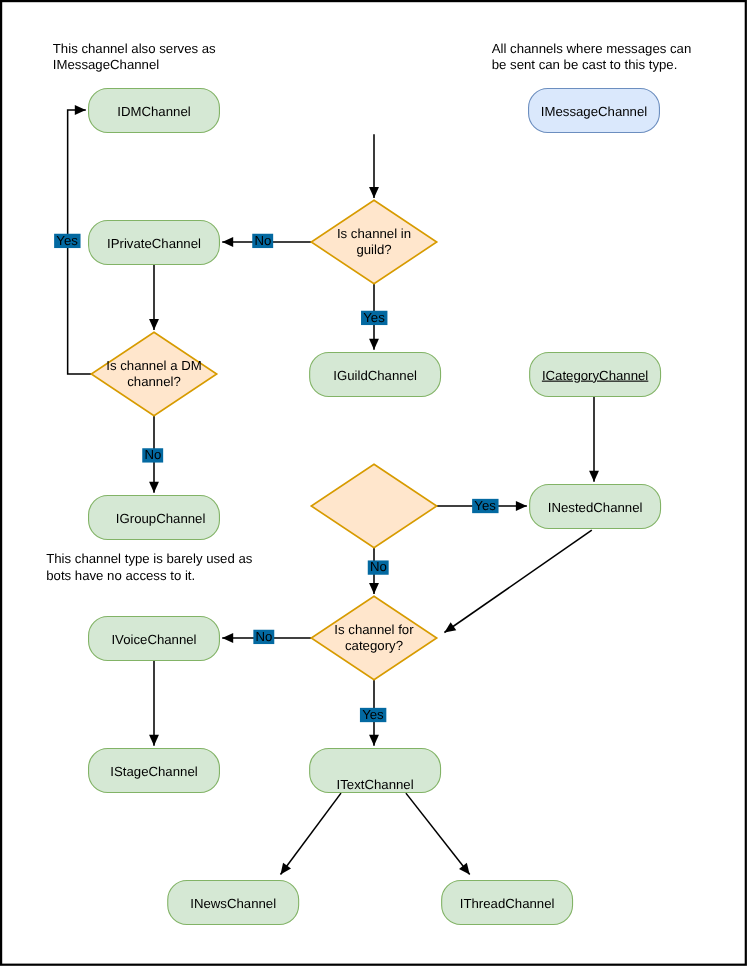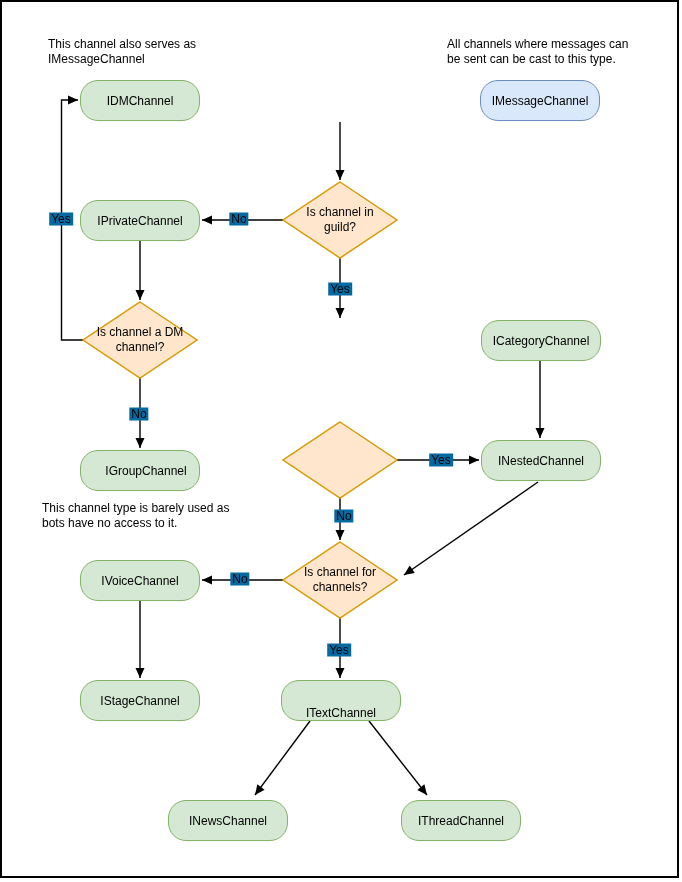--- a/index.html
+++ b/index.html
@@ -101,59 +101,62 @@
     <path class="connector" marker-end="url(#arrow)" d="M369,721 L427,795"></path>
 
     <polygon class="decision" points="340,182 397,220 340,258 283,220"></polygon>
     <polygon class="decision" points="140,302 197,340 140,378 83,340"></polygon>
     <polygon class="decision" points="340,422 397,460 340,498 283,460"></polygon>
     <polygon class="decision" points="340,542 397,580 340,618 283,580"></polygon>
   </svg>
 
   <div class="decision-label" style="left:340px; top:220px;">Is channel in guild?</div>
   <div class="decision-label" style="left:140px; top:340px;">Is channel a DM channel?</div>
-  <div class="decision-label" style="left:340px; top:580px;">Is channel for channels?</div>
+  <div class="decision-label" style="left:340px; top:580px;">Is channel for category?</div>
 
   <div class="edge-label" style="left:61px; top:219px;">Yes</div>
   <div class="edge-label" style="left:239px; top:219px;">No</div>
   <div class="edge-label" style="left:340px; top:289px;">Yes</div>
   <div class="edge-label" style="left:139px; top:414px;">No</div>
   <div class="edge-label" style="left:441px; top:460px;">Yes</div>
   <div class="edge-label" style="left:344px; top:516px;">No</div>
   <div class="edge-label" style="left:240px; top:579px;">No</div>
   <div class="edge-label" style="left:339px; top:650px;">Yes</div>
 
   <div class="node" style="left:80px; top:80px;">
     <span>IDMChannel</span>
   </div>
   <div class="node highlight" style="left:480px; top:80px;">
     <span>IMessageChannel</span>
   </div>
   <div class="node" style="left:80px; top:200px;">
     <span>IPrivateChannel</span>
   </div>
-  <div class="node" style="left:481px; top:320px;">
+  <div class="node" style="left:281px; top:320px;">
+    <span>IGuildChannel</span>
+  </div>
+  <div class="node" style="left:481px; top:320px;text-decoration:underline;">
     <span>ICategoryChannel</span>
   </div>
   <div class="node" style="left:80px; top:450px;padding-left:12px;">
     <span>IGroupChannel</span>
   </div>
   <div class="node" style="left:481px; top:440px;">
     <span>INestedChannel</span>
   </div>
   <div class="node" style="left:80px; top:560px;">
     <span>IVoiceChannel</span>
   </div>
   <div class="node" style="left:281px; top:680px;align-items:flex-end;">
     <span>ITextChannel</span>
   </div>
   <div class="node" style="left:80px; top:680px;">
     <span>IStageChannel</span>
   </div>
-  <div class="node" style="left:168px; top:800px;">
+  <div class="node" style="left:152px; top:800px;">
     <span>INewsChannel</span>
   </div>
   <div class="node" style="left:401px; top:800px;">
     <span>IThreadChannel</span>
   </div>
 
   <div class="annotation" style="left:48px; top:37px; width:190px;">This channel also serves as IMessageChannel</div>
   <div class="annotation" style="left:447px; top:37px; width:186px;">All channels where messages can be sent can be cast to this type.</div>
   <div class="annotation" style="left:42px; top:501px; width:196px;">This channel type is barely used as bots have no access to it.</div>
 

